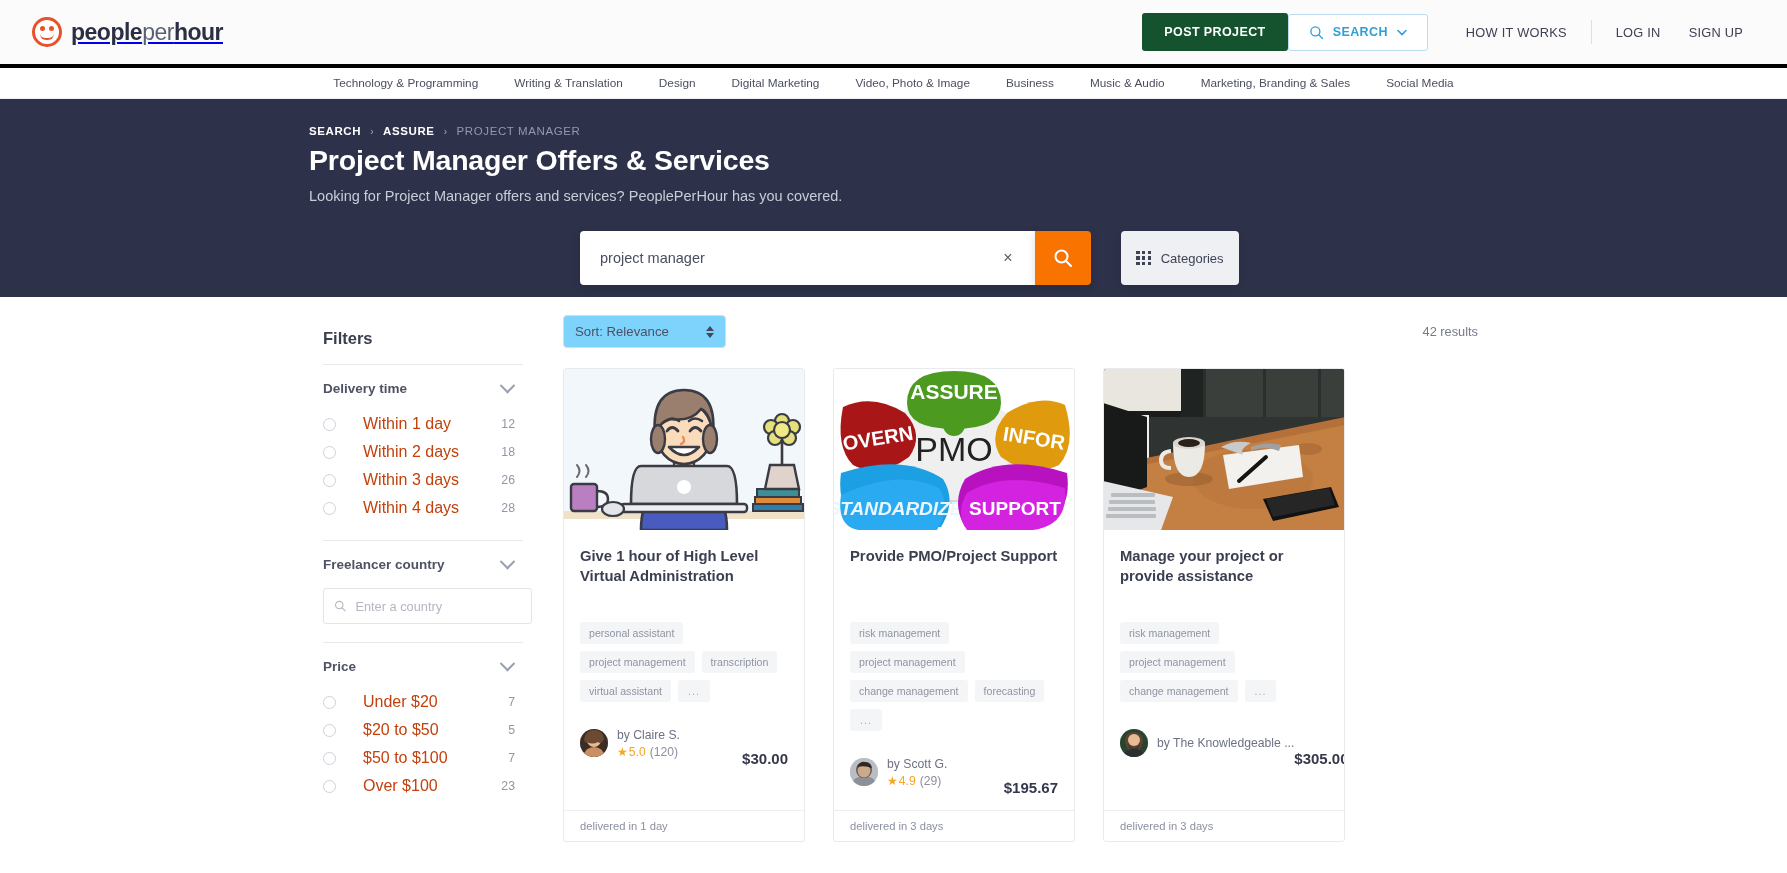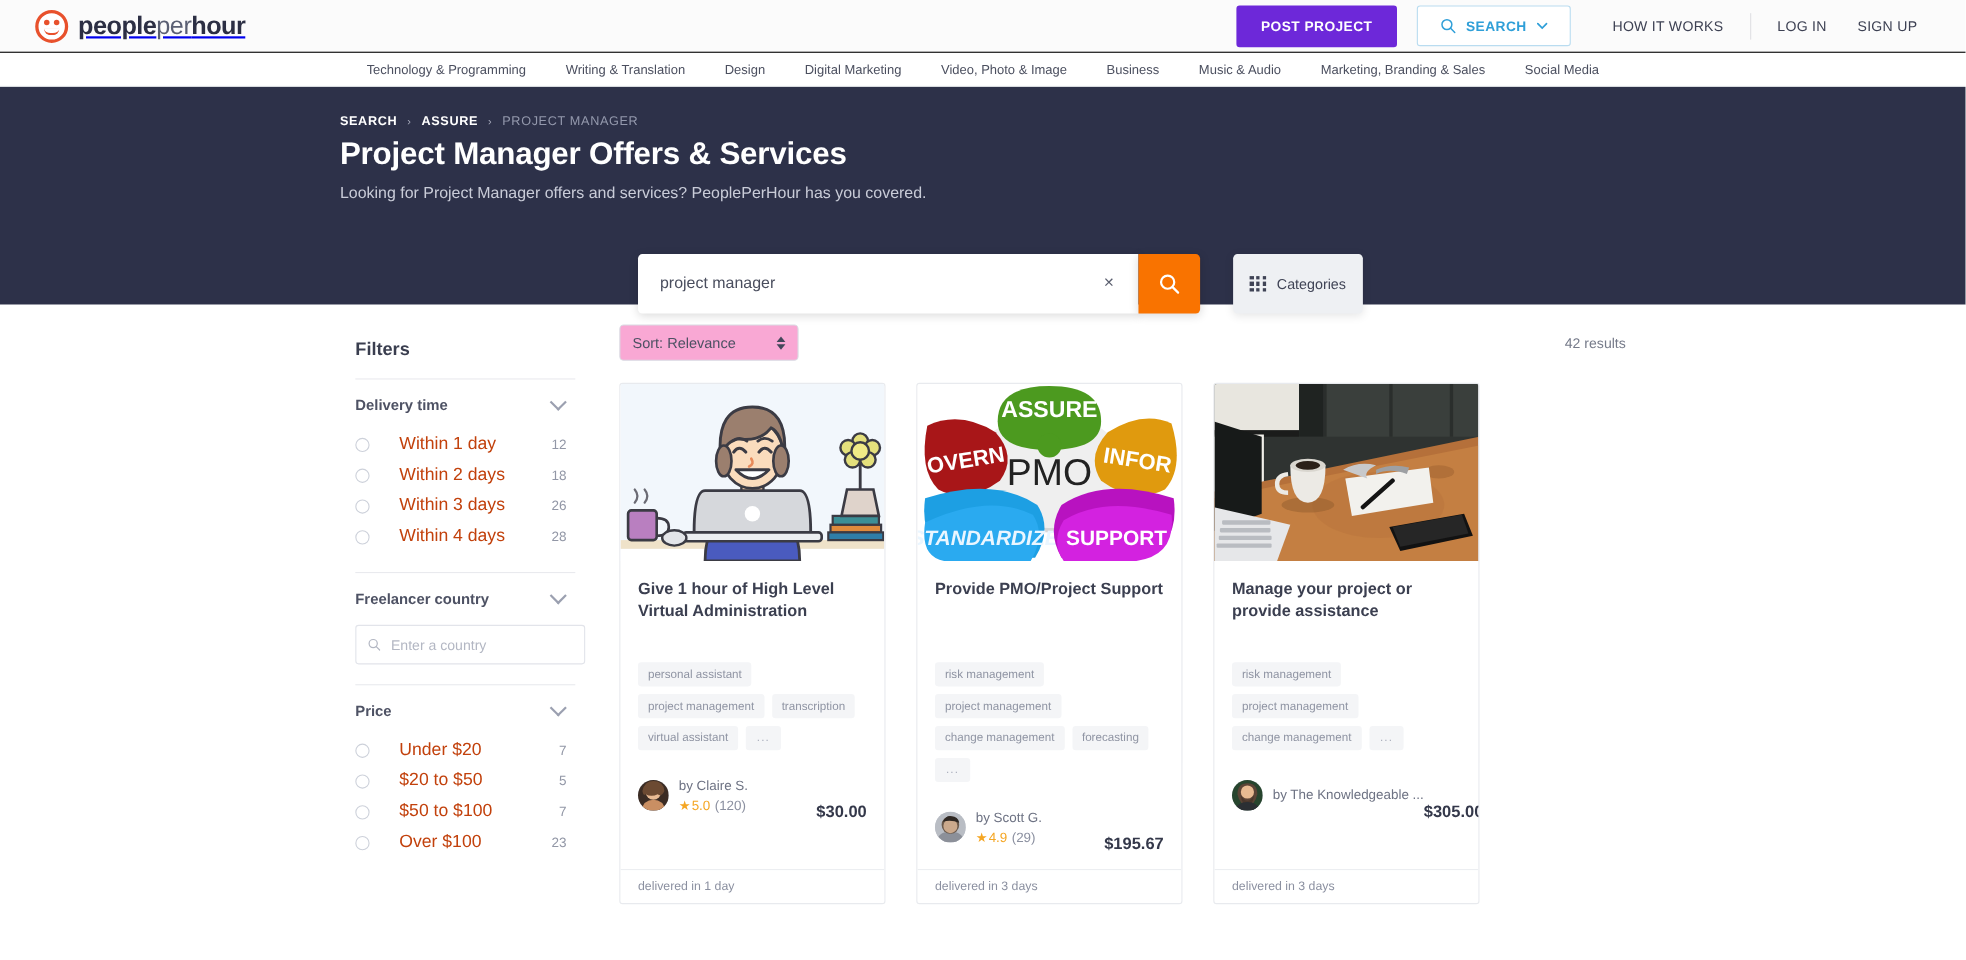--- a/index.html
+++ b/index.html
@@ -7,26 +7,26 @@
   html, body {
     width: 1787px; height: 873px;
     overflow: hidden;
     background: #ffffff;
     font-family: "Liberation Sans", sans-serif;
     -webkit-font-smoothing: antialiased;
   }
 
   
   .topbar {
-    height: 48px;
+    height: 68px;
     background: #fbfbfb;
     display: flex;
     align-items: center;
     padding: 0 30px 0 30px;
-    border-bottom: 1px solid #000000;
+    border-bottom: 4px solid #000000;
     position: relative;
   }
   .logo-wrap { display: flex; align-items: center; gap: 9px; margin-left: 2px; }
   .logo-mark {
     width: 30px; height: 30px; border-radius: 50%;
     border: 3px solid #e8512c;
     background: #fff;
     position: relative;
     display: inline-block;
     box-shadow: inset 0 0 0 0 #fff;
@@ -45,30 +45,29 @@
   }
   .logo-text { font-size: 23px; letter-spacing: -0.5px; color: #2c2f44; }
   .logo-text .b { font-weight: 700; }
   .logo-text .l { font-weight: 400; color: #5a5f73; }
 
   .topbar-right {
     margin-left: auto;
     display: flex; align-items: center; gap: 0;
   }
   .btn-post {
-    background: #6d28d9;
+    background: #14532d;
     color: #fff;
     font-size: 12.5px;
     font-weight: 700;
     letter-spacing: 0.4px;
     border: none;
     border-radius: 3px;
     padding: 12px 22px;
     cursor: pointer;
-    margin-right: 18px;
   }
   .btn-search-drop {
     display: flex; align-items: center; gap: 9px;
     border: 1px solid #b9dcf0;
     border-radius: 3px;
     background: #fff;
     padding: 10px 20px;
     cursor: pointer;
     color: #2f9fd8;
     font-size: 12.5px;
@@ -231,21 +230,21 @@
   }
   .country-input input::placeholder { color: #b3b7c3; }
   .sb-divider { height: 1px; background: #e9eaee; margin: 18px 0 0 14px; }
 
   
   .results { flex: 1; padding-left: 40px; }
   .results-head { display: flex; align-items: center; margin-bottom: 20px; }
   .sort-select {
     width: 163px; height: 33px;
     border: 1px solid #d9dce3; border-radius: 4px;
-    background: #f9a8d4;
+    background: #7dd3fc;
     display: flex; align-items: center; justify-content: space-between;
     padding: 0 11px; cursor: pointer;
   }
   .sort-select span { font-size: 13.2px; color: #4d5163; }
   .spinner { display: flex; flex-direction: column; gap: 2px; }
   .spinner i {
     width: 0; height: 0; border-left: 4px solid transparent; border-right: 4px solid transparent;
   }
   .spinner i.up   { border-bottom: 5px solid #43475a; }
   .spinner i.down { border-top: 5px solid #43475a; }

